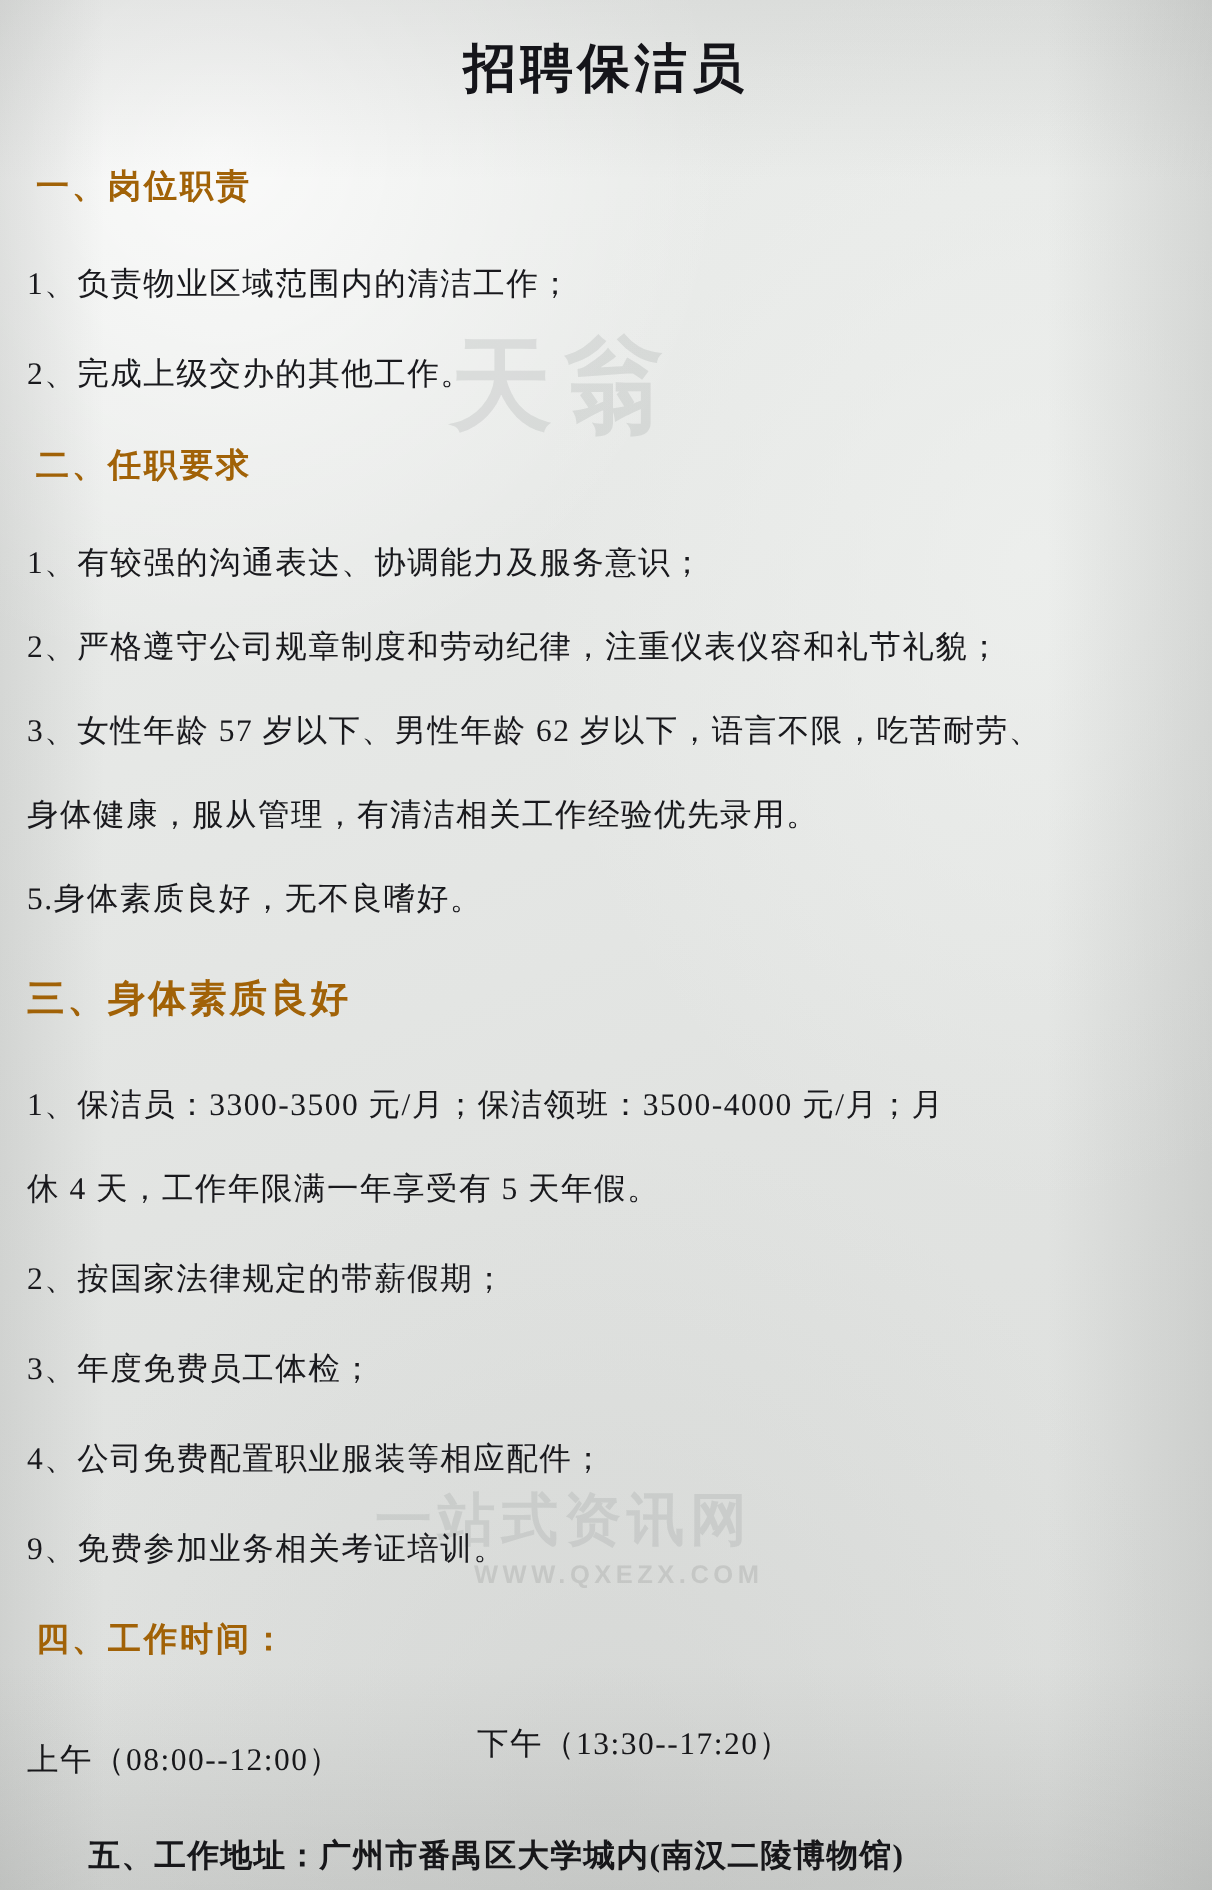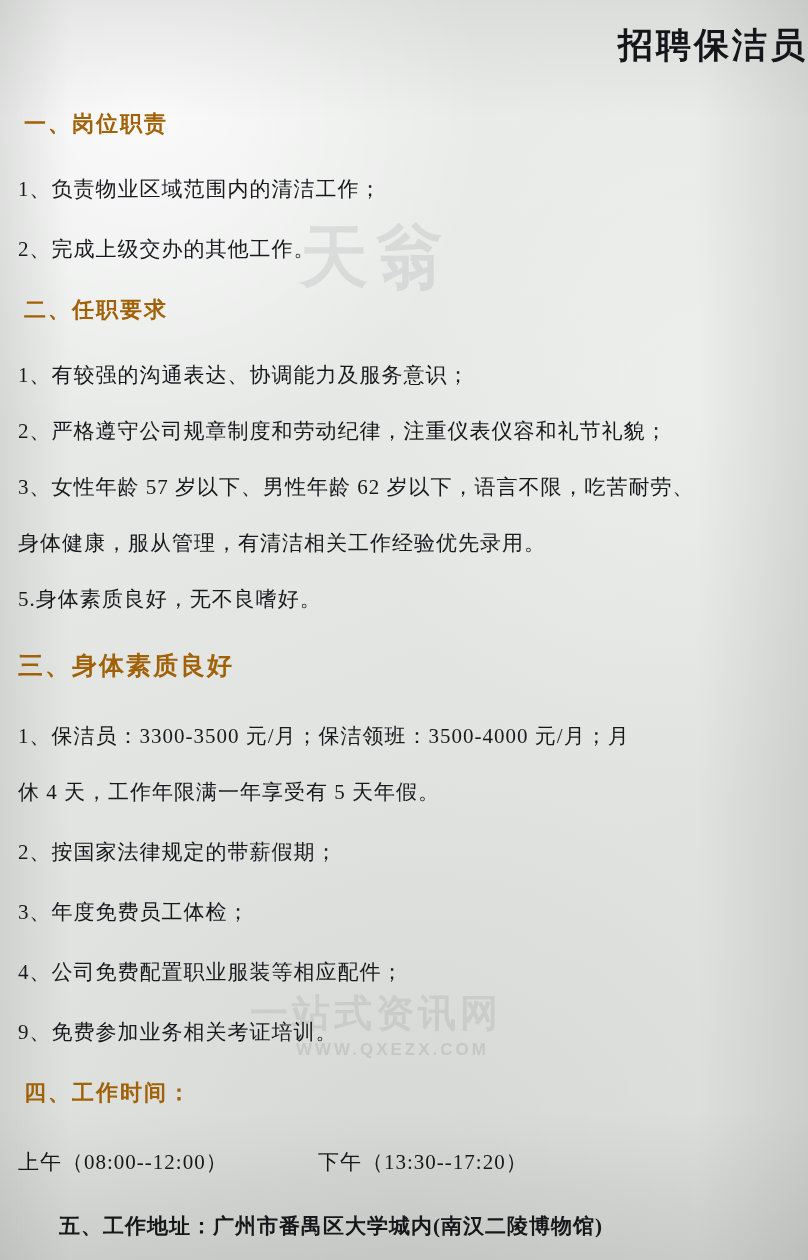--- a/index.html
+++ b/index.html
@@ -61,33 +61,33 @@
     letter-spacing: 8px;
     font-family: "Liberation Sans", sans-serif;
   }
   .wm-sub {
     top: 988px; left: 250px;
     font-size: 38px;
     letter-spacing: 4px;
     font-family: "Liberation Sans", sans-serif;
   }
   .wm-url {
-    top: 1040px; left: 296px;
+    top: 1040px; left: 316px;
     font-size: 17px;
     letter-spacing: 3px;
     font-family: "Liberation Sans", sans-serif;
     color: rgba(120,122,122,0.20);
   }
   .content {
     position: relative;
     z-index: 3;
     padding: 0;
   }
   .doc-title {
-    text-align: right;
+    text-align: center;
     font-size: 35px;
     font-weight: bold;
     letter-spacing: 3px;
     margin: 10px 0 0 0;
     padding-top: 12px;
     color: #15151a;
   }
   .section-head {
     font-size: 22px;
     font-weight: bold;
@@ -113,21 +113,21 @@
   .spacer-8 { height: 8px; }
   .spacer-12 { height: 12px; }
   .spacer-16 { height: 16px; }
   .spacer-20 { height: 20px; }
   .row-two {
     display: flex;
     padding-left: 18px;
     font-size: 21px;
     letter-spacing: 1px;
   }
-  .row-two .col-a { width: 300px; }
+  .row-two .col-a { width: 300px; margin-top: 11px; }
   .row-two .col-b { }
   .addr {
     font-size: 21px;
     font-weight: bold;
     padding-left: 18px;
     letter-spacing: 1px;
     white-space: nowrap;
     margin-left: 41px;
   }
 </style>

